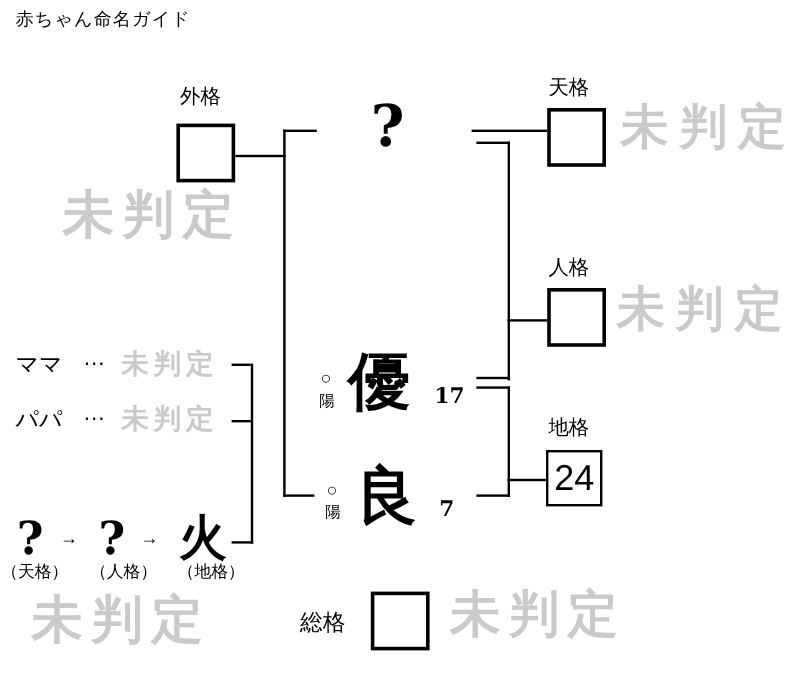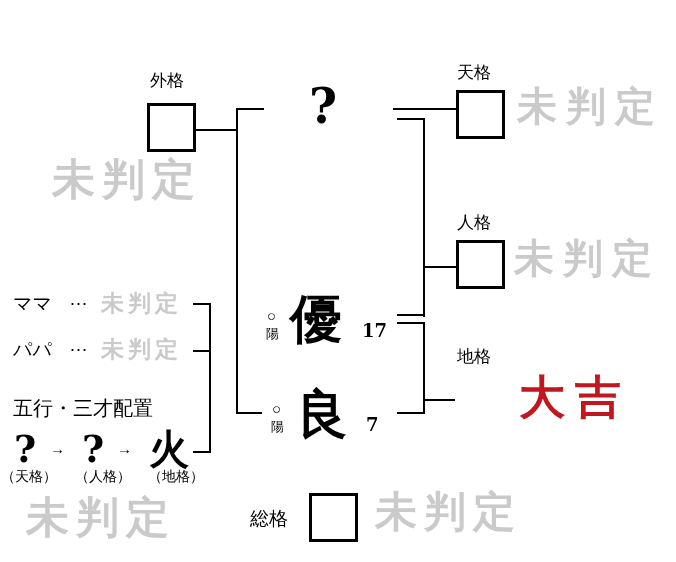--- a/index.html
+++ b/index.html
@@ -31,20 +31,21 @@
   .lucky{font-size:46px;letter-spacing:10px;line-height:1;}
   .g-sym{font-size:38px;font-weight:bold;line-height:1;}
   .g-arrow{font-size:15px;}
   .g-sub{font-size:14px;}
 </style>
 </head>
 <body>
 
 <div class="stage">
 
+  <div class="abs gothic title">赤ちゃん命名ガイド</div>
 
   <div class="ln" style="left:196px;top:129px;width:42px;height:2px"></div>
   <div class="ln" style="left:236px;top:108px;width:2px;height:306px"></div>
   <div class="ln" style="left:236px;top:108px;width:28px;height:2px"></div>
   <div class="ln" style="left:236px;top:412px;width:26px;height:2px"></div>
   <div class="ln" style="left:393px;top:108px;width:63px;height:2px"></div>
   <div class="ln" style="left:397px;top:118px;width:28px;height:2px"></div>
   <div class="ln" style="left:423px;top:118px;width:2px;height:199px"></div>
   <div class="ln" style="left:423px;top:266px;width:33px;height:2px"></div>
   <div class="ln" style="left:397px;top:314px;width:28px;height:2px"></div>
@@ -81,32 +82,33 @@
   <div class="abs gothic element" style="left:266px;top:327px">陽</div>
   <div class="abs mincho name-char" style="left:290px;top:293px">優</div>
   <div class="abs mincho stroke-num" style="left:362px;top:320px">17</div>
 
   <div class="abs gothic mark" style="left:272px;top:401px">○</div>
   <div class="abs gothic element" style="left:271px;top:420px">陽</div>
   <div class="abs mincho name-char" style="left:296px;top:388px">良</div>
   <div class="abs mincho stroke-num" style="left:366px;top:414px">7</div>
 
   <div class="abs gothic kaku-label" style="left:457px;top:345px">地格</div>
-  <div class="abs brush lucky" style="left:519px;top:374px;color:#c0181e">大吉</div>
+  <div class="kbox" style="left:455px;top:375px;border-width:2px">
+    <span class="val">24</span>
+  </div>
 
 
   <div class="abs gothic row-label" style="left:13px;top:291px">ママ</div>
   <div class="abs gothic row-dots" style="left:69px;top:288px">…</div>
   <div class="abs brush wm row-result" style="left:101px;top:288px">未判定</div>
 
   <div class="abs gothic row-label" style="left:13px;top:337px">パパ</div>
   <div class="abs gothic row-dots" style="left:69px;top:334px">…</div>
   <div class="abs brush wm row-result" style="left:101px;top:334px">未判定</div>
 
-  <div class="abs gothic sec-title" style="left:13px;top:395px">五行・三才配置</div>
 
   <div class="abs mincho g-sym" style="left:14px;top:430px">?</div>
   <div class="abs gothic g-arrow" style="left:50px;top:440px">→</div>
   <div class="abs mincho g-sym" style="left:82px;top:430px">?</div>
   <div class="abs gothic g-arrow" style="left:117px;top:440px">→</div>
   <div class="abs mincho g-sym" style="left:149px;top:429px;font-size:40px">火</div>
 
   <div class="abs gothic g-sub" style="left:1px;top:468px">（天格）</div>
   <div class="abs gothic g-sub" style="left:75px;top:468px">（人格）</div>
   <div class="abs gothic g-sub" style="left:148px;top:468px">（地格）</div>

